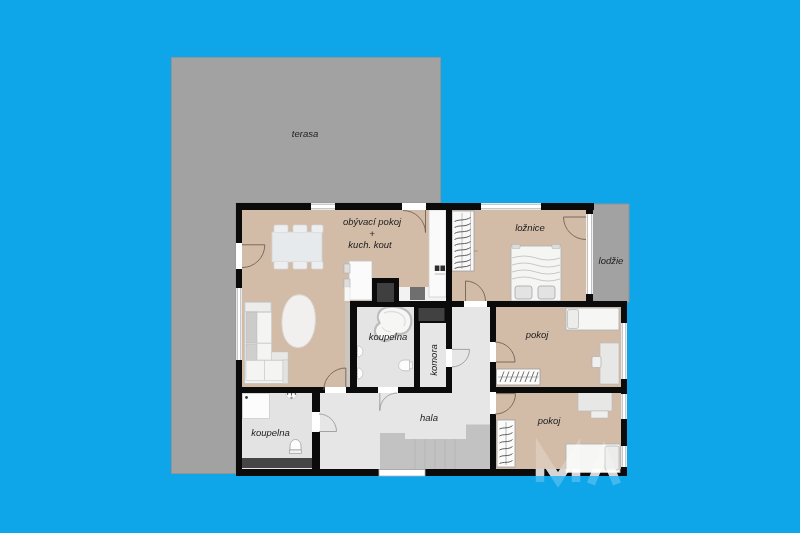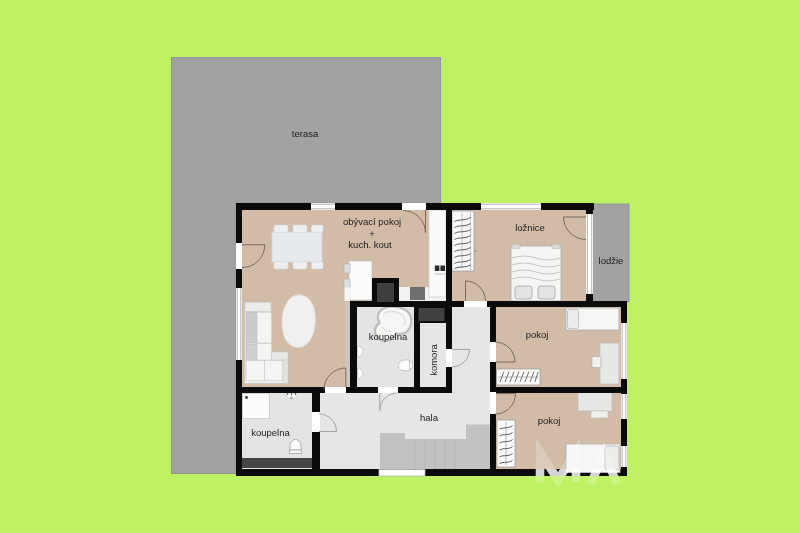--- a/index.html
+++ b/index.html
@@ -1,16 +1,16 @@
 <!DOCTYPE html>
 <html><head>
 <meta charset="utf-8">
 <style>
 html,body{margin:0;padding:0;background:#ffffff;}
-#plan{position:relative;width:800px;height:533px;background:#bef264;overflow:hidden;}
+#plan{position:relative;width:800px;height:533px;background:#0ea5e9;overflow:hidden;font-style:italic;}
 text{font-family:"Liberation Sans",sans-serif;font-size:9.5px;fill:#1b1b1b;}
 </style>
 </head>
 <body>
 <div id="plan">
 <svg width="800" height="533" viewBox="0 0 800 533">
 
 <path d="M171.5,57.5 H440.5 V203 H236 V473.5 H171.5 Z" fill="#a2a2a2" stroke="#939393" stroke-width="1"></path>
 
 <text x="305" y="136.5" text-anchor="middle">terasa</text>

